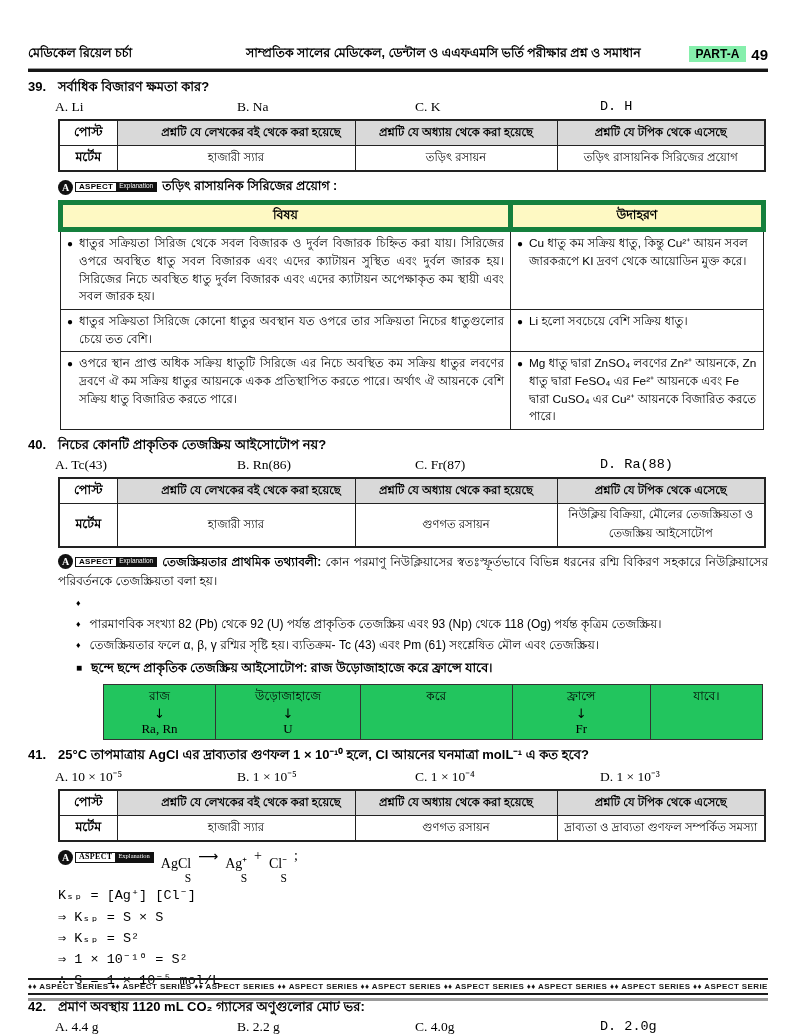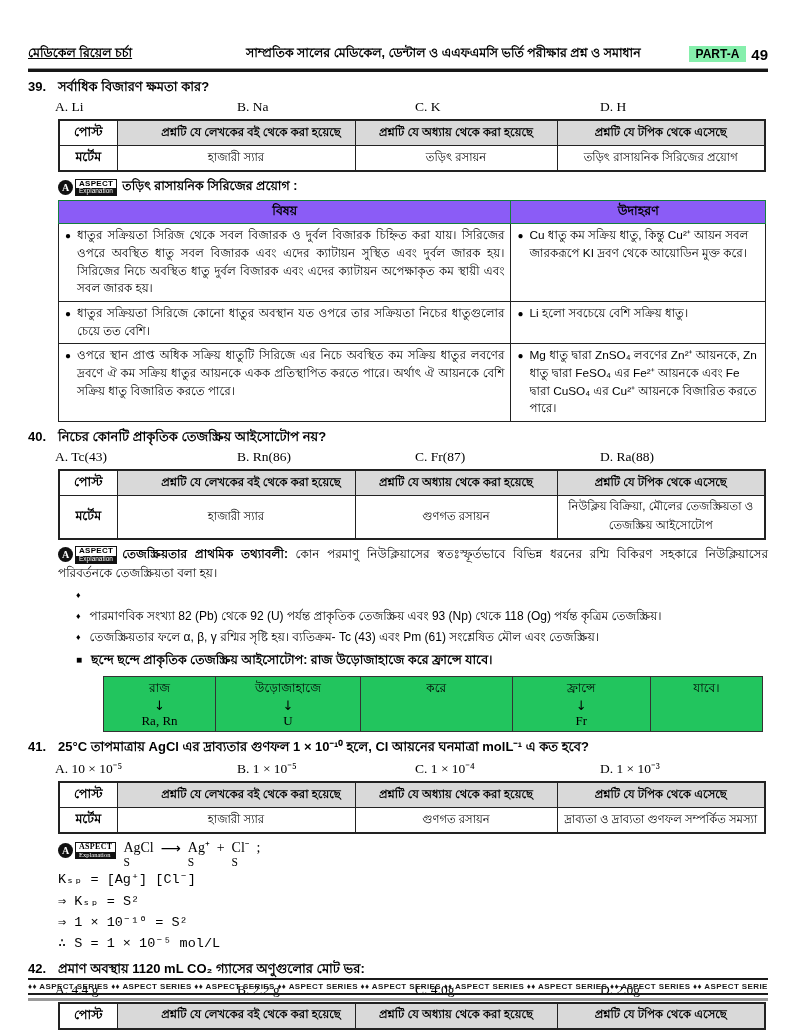--- a/index.html
+++ b/index.html
@@ -7,55 +7,55 @@
   body {
     width:800px; height:1035px;
     background:#ffffff; color:#000;
     font-family:"Liberation Sans", sans-serif;
     position:relative; overflow:hidden;
   }
   .page { padding:44px 32px 0 28px; }
 
   
   .hdr-row { display:flex; align-items:center; font-size:12.5px; font-weight:bold; }
-  .hdr-left { width:170px;text-decoration:underline; }
+  .hdr-left { width:170px; }
   .hdr-center { flex:1; text-align:center; }
   .hdr-right { display:flex; align-items:center; gap:5px; }
   .part-badge { background:#86efac; padding:1px 7px; font-size:12px; font-weight:bold; }
   .page-num { font-size:15px; font-weight:bold; }
   .hdr-rule { margin-top:4px; border-top:1px solid #9a9a9a; border-bottom:3.5px solid #161616; height:2px; }
 
   
   .q { margin-top:7px; }
   .q-line { display:flex; gap:8px; font-weight:bold; font-size:13px; line-height:1.25; }
   .q-num { min-width:22px; }
   .options { display:flex; margin:4px 0 4px 27px; font-family:"Liberation Serif", serif; font-size:13.5px; }
-  .opt-a { width:182px; } .opt-b { width:178px; } .opt-c { width:185px; } .opt-d { flex:1; }
+  .opt-a { width:182px; } .opt-b { width:178px; } .opt-c { width:185px; } .opt-d { flex:1;font-family:Liberation Mono, monospace; }
 
   
   .meta { border-collapse:collapse; margin:2px 0 3px 30px; width:708px; border:2px solid #222; }
   .meta td { border:1px solid #222; text-align:center; font-size:11.5px; padding:2px 4px; height:21px;margin-top:28px; }
   .meta td.lbl { width:58px; font-weight:bold; font-size:12.5px; }
   .meta td.hdr { background:#d9d9d9; font-weight:bold; }
   .meta td.c2 { width:238px;padding-left:34px; } .meta td.c3 { width:202px; }
 
   
   .badge-line { display:flex; align-items:center; gap:5px; margin:5px 0 3px 30px; font-size:12.5px; }
   .badge { display:inline-flex; align-items:center; gap:2px; flex:none; }
   .logo { width:15px; height:15px; border-radius:50%; background:#111; color:#fff;
           display:inline-flex; align-items:center; justify-content:center;
           font-size:10px; font-weight:bold; font-family:"Liberation Serif", serif; }
-  .btxt { display:inline-flex; flex-direction:column; border:1px solid #111; line-height:1.05; }
+  .btxt { display:inline-flex; flex-direction:row; border:1px solid #111; line-height:1.05; text-align:center; }
   .bt1 { font-size:8px; font-weight:bold; padding:0 3px; background:#fff; color:#000; letter-spacing:.3px; }
   .bt2 { font-size:6.5px; background:#111; color:#fff; padding:0 3px; }
   .bold { font-weight:bold; }
 
   
   .exp-table { border-collapse:collapse; margin-left:30px; width:708px; border:1.5px solid #222; }
-  .exp-table th { border:1px solid #15803d; background:#8b5cf6; font-size:12.5px; font-weight:bold; padding:1px 2px; }
+  .exp-table th { border:5px solid #15803d; background:#fef9c3; font-size:12.5px; font-weight:bold; padding:1px 2px; }
   .exp-table td { border:1px solid #222; vertical-align:top; font-size:11.8px; line-height:1.5; padding:3px 6px; }
   .exp-table td.subj { width:64%; text-align:justify; }
   .cell-item { display:flex; gap:6px; }
   .cell-item .dot { flex:none; font-size:10px; line-height:1.8; }
 
   
   .lead-line { margin:5px 0 0 30px; font-size:12px; line-height:1.55; text-align:justify; }
   .lead-line .badge { float:left; margin-right:5px; margin-top:1px; }
   .bullets { margin:2px 0 0 48px; font-size:12px; line-height:1.5; }
   .bullet-row { display:flex; gap:9px; margin-top:3px; }
@@ -66,21 +66,21 @@
   .mnm { border-collapse:collapse; margin:5px 0 2px 75px; width:660px; background:#22c55e; border:1px solid #333; }
   .mnm td { border:1px solid #333; text-align:center; padding:2px 0 1px; vertical-align:top; }
   .mnm .w { font-size:12px; }
   .mnm .ar { font-size:13px; line-height:1.1; font-family:"DejaVu Sans", sans-serif; }
   .mnm .sy { font-size:13px; font-family:"Liberation Serif", serif; min-height:17px; }
 
   
   .eq-line { display:flex; align-items:flex-start; gap:7px; margin:6px 0 0 30px;
              font-family:"Liberation Serif", serif; font-size:14px; }
   .eq-line .badge { margin-top:2px; }
-  .sp { display:inline-flex; flex-direction:column; align-items:flex-start; line-height:1.15; }
+  .sp { display:inline-flex; flex-direction:column; align-items:flex-end; line-height:1.15;margin-top:8px; }
   .sp .under { font-size:11.5px; }
   .steps { margin:1px 0 0 30px; font-family:Liberation Mono, monospace; font-size:13.5px; line-height:1.5; }
   .steps div { margin-top:1px; }
   .serif { font-family:"Liberation Serif", serif; }
 
   
   .footer { position:absolute; left:28px; right:32px; bottom:34px; }
   .footer-bar { border-top:2px solid #1b1b1b; border-bottom:2px solid #1b1b1b;
                 text-align:center; font-size:8px; font-weight:bold; color:#181818;
                 letter-spacing:.4px; padding:2.5px 0 2px; white-space:nowrap; overflow:hidden; }
@@ -324,20 +324,21 @@
       </span>
       <span>+</span>
       <span class="sp">
         <span>Cl⁻</span>
         <span class="under">S</span>
       </span>
       <span>;</span>
     </div>
     <div class="steps">
       <div>Kₛₚ = [Ag⁺] [Cl⁻]</div>
+      <div>⇒ Kₛₚ = S × S</div>
       <div>⇒ Kₛₚ = S²</div>
       <div>⇒ 1 × 10⁻¹⁰ = S²</div>
       <div>∴ S = 1 × 10⁻⁵ mol/L</div>
     </div>
   </div>
 
   <div class="q">
     <div class="q-line">
       <span class="q-num">42.</span>
       <span>প্রমাণ অবস্থায় 1120 mL CO₂ গ্যাসের অণুগুলোর মোট ভর:</span>

